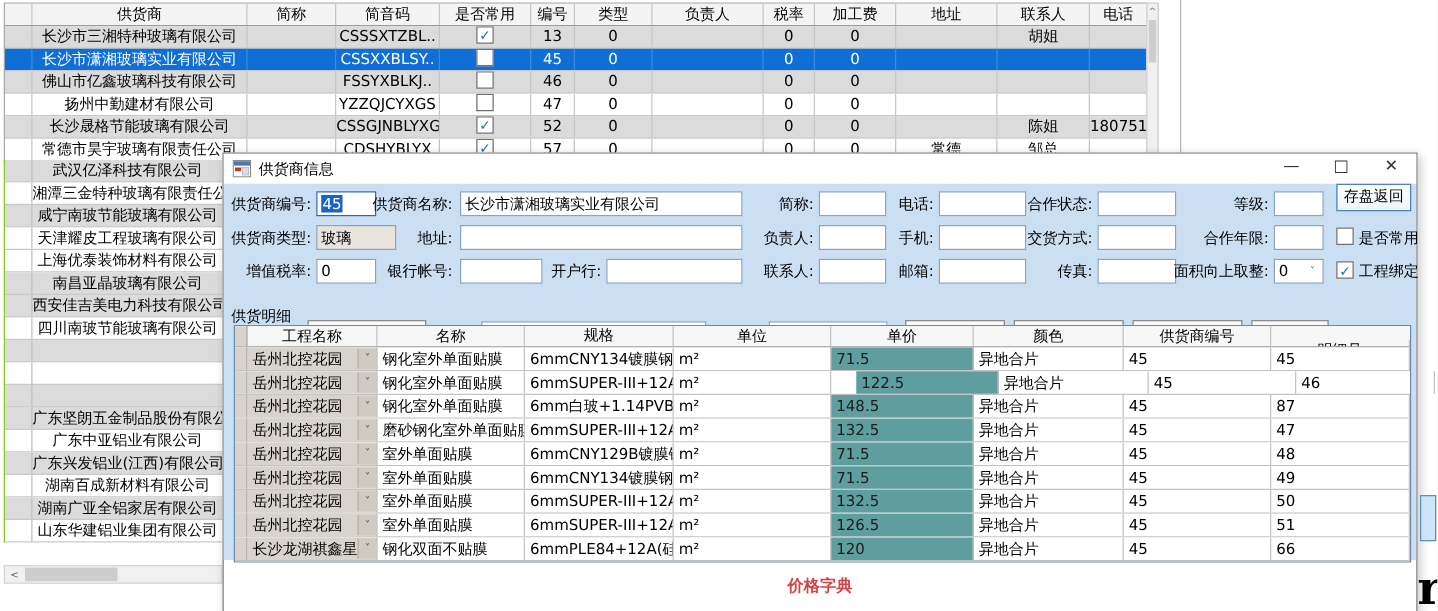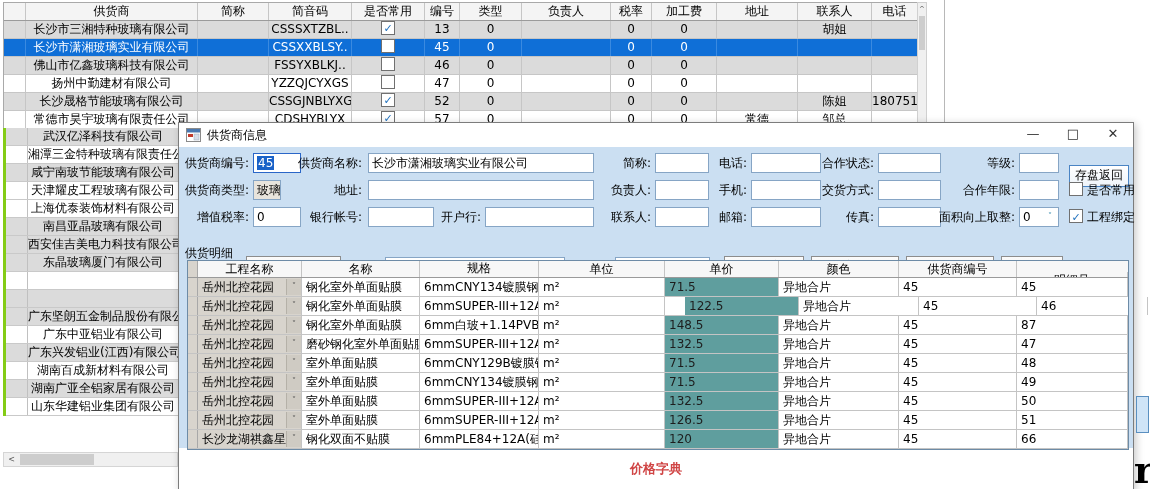--- a/index.html
+++ b/index.html
@@ -16,21 +16,21 @@
   .tcell{box-sizing:border-box;border-right:1px solid #c6c6c6;overflow:hidden;white-space:nowrap;
          text-align:center;line-height:17px;flex:0 0 auto;}
   .trow.sel .tcell{border-right-color:#3a8ae0;}
 
   
   #tbl-vscroll{left:917px;top:2px;width:10px;height:126px;background:#f0f0f0;border:1px solid #d0d0d0;box-sizing:border-box;}
   #tbl-vscroll .arr{display:block;height:12px;text-align:center;font-size:7px;line-height:12px;color:#555;}
   #tbl-vscroll .thumb{position:absolute;left:1px;top:13px;width:6px;height:34px;background:#cdcdcd;}
 
   
-  #supplier-list{left:3px;top:128px;width:175px;border-left:3px solid #84cc16;box-sizing:border-box;}
+  #supplier-list{left:3px;top:128px;width:175px;border-left:1px solid #84cc16;box-sizing:border-box;}
   .lrow{display:flex;height:18px;box-sizing:border-box;border-bottom:1px solid #c9c9c9;background:#fff;}
   .lrow.shade{background:#dbdbdb;}
   .lrow .gut{flex:0 0 22px;border-right:1px solid #c0c0c0;box-sizing:border-box;}
   .lrow .nm{flex:1 1 auto;text-align:center;line-height:17px;overflow:hidden;white-space:nowrap;}
 
   
   #list-hscroll{left:3px;top:452px;width:175px;height:15px;background:#f0f0f0;border:1px solid #d5d5d5;box-sizing:border-box;}
   #list-hscroll .arr{position:absolute;left:0;top:0;width:15px;height:13px;text-align:center;font-size:8px;line-height:13px;color:#555;}
   #list-hscroll .thumb{position:absolute;left:16px;top:1px;width:74px;height:11px;background:#cdcdcd;}
 
@@ -230,23 +230,26 @@
         <div class="nm">上海优泰装饰材料有限公司</div>
       </div>
       <div class="lrow shade">
         <div class="gut"></div>
         <div class="nm">南昌亚晶玻璃有限公司</div>
       </div>
       <div class="lrow shade">
         <div class="gut"></div>
         <div class="nm">西安佳吉美电力科技有限公司</div>
       </div>
-      <div class="lrow shade">
-        <div class="gut"></div>
-        <div class="nm">东晶玻璃厦门有限公司</div>
+      <div class="lrow">
+        <div class="gut"></div>
+        <div class="nm">四川南玻节能玻璃有限公司</div>
+      </div>
+      <div class="lrow shade">
+        <div class="gut"></div>
       </div>
       <div class="lrow">
         <div class="gut"></div>
         <div class="nm"></div>
       </div>
       <div class="lrow shade">
         <div class="gut"></div>
         <div class="nm"></div>
       </div>
       <div class="lrow shade">
@@ -306,24 +309,24 @@
       <div class="lbl" style="left:117px;top:6px;width:66px">供货商名称:</div>
       <div class="tb" style="left:189px;top:6px;width:226px">长沙市潇湘玻璃实业有限公司</div>
       <div class="lbl" style="left:420px;top:6px;width:52px">简称:</div>
       <div class="tb" style="left:476px;top:6px;width:54px"></div>
       <div class="lbl" style="left:516px;top:6px;width:52px">电话:</div>
       <div class="tb" style="left:572px;top:6px;width:70px"></div>
       <div class="lbl" style="left:630px;top:6px;width:65px">合作状态:</div>
       <div class="tb" style="left:699px;top:6px;width:63px"></div>
       <div class="lbl" style="left:740px;top:6px;width:96px">等级:</div>
       <div class="tb" style="left:840px;top:6px;width:40px"></div>
-      <div class="btn primary" style="left:890px;top:18px;width:60px">存盘返回</div>
+      <div class="btn primary" style="left:890px;top:0;width:60px">存盘返回</div>
 
       <div class="lbl" style="left:4px;top:33px;width:66px">供货商类型:</div>
-      <div class="tb ro" style="left:74px;top:33px;width:28px">玻璃</div>
+      <div class="tb ro" style="left:74px;top:33px;width:64px">玻璃</div>
       <div class="lbl" style="left:117px;top:33px;width:66px">地址:</div>
       <div class="tb" style="left:189px;top:33px;width:226px"></div>
       <div class="lbl" style="left:420px;top:33px;width:52px">负责人:</div>
       <div class="tb" style="left:476px;top:33px;width:54px"></div>
       <div class="lbl" style="left:516px;top:33px;width:52px">手机:</div>
       <div class="tb" style="left:572px;top:33px;width:70px"></div>
       <div class="lbl" style="left:630px;top:33px;width:65px">交货方式:</div>
       <div class="tb" style="left:699px;top:33px;width:63px"></div>
       <div class="lbl" style="left:740px;top:33px;width:96px">合作年限:</div>
       <div class="tb" style="left:840px;top:33px;width:40px"></div>

